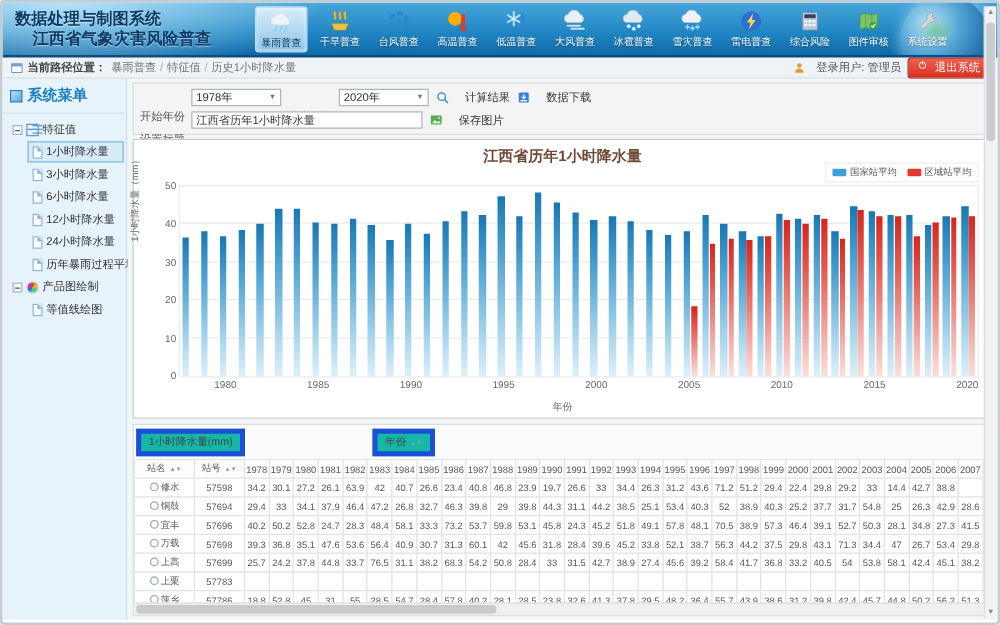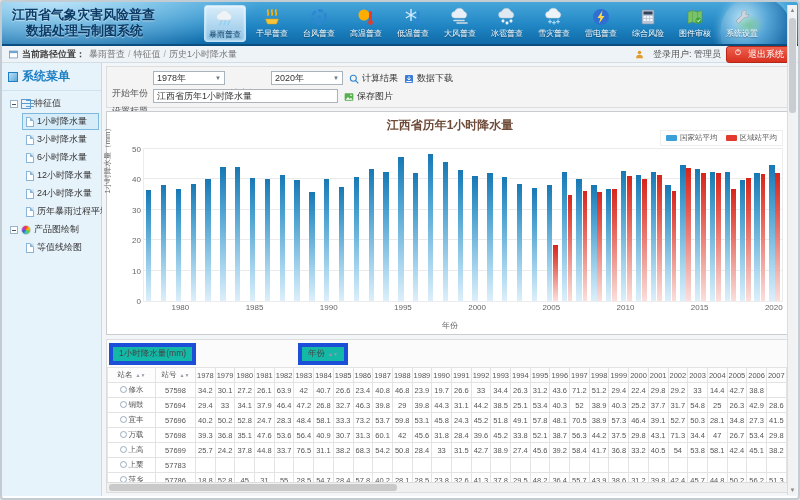--- a/index.html
+++ b/index.html
@@ -51,21 +51,21 @@
 
   section.content { flex:1; background:#f3f6f8; padding:3px 4px; display:flex; flex-direction:column; overflow:hidden; }
 
   
   .toolbar { background:#f4f4f4; border:1px solid #ddd; padding:2px 5px; flex:none; }
   .tb-row { display:flex; align-items:center; gap:5px; height:18px; font-size:9px; color:#555; }
   .tb-label { white-space:nowrap;margin-top:30px; }
   .select { width:72px; height:14px; background:#fff; border:1px solid #aab4bc; display:flex; align-items:center; padding:0 3px; color:#333; cursor:pointer; }
   .select .arr { margin-left:auto; font-size:6px; color:#678; }
   .note { color:#f40; white-space:nowrap; }
-  .tb-action { display:flex; align-items:flex-end; gap:2px; color:#333; cursor:pointer; white-space:nowrap; }
+  .tb-action { display:flex; align-items:center; gap:12px; color:#333; cursor:pointer; white-space:nowrap; }
   .tb-action svg { width:12px; height:12px; }
   input.title-input { width:185px; height:14px; border:1px solid #aab4bc; font-size:9px; padding:0 3px; color:#333; font-family:inherit; }
 
   
   .chart-panel { position:relative; margin-top:3px; height:224px; background:#fff; border:1px solid #ccc; flex:none; }
   .chart-title { position:absolute; top:5px; left:0; right:0; text-align:center; font-size:12px; font-weight:bold; color:#6e4a38; }
   .legend { position:absolute; top:18px; right:10px; display:flex; gap:8px; border:1px solid #eee; padding:2px 5px; background:#fff; }
   .legend-item { display:flex; align-items:center; gap:3px; font-size:7.5px; color:#555; cursor:pointer; }
   .legend-item .sw { width:11px; height:6px; border-radius:1px; }
   .plot { position:absolute; left:36px; right:10px; top:36px; bottom:32px; border:1px solid #ececec; background:#fff; }
@@ -99,22 +99,22 @@
   .vscroll .vthumb { position:absolute; left:1px; width:7px; top:13px; height:95px; background:#c9cdd1; border-radius:3px; cursor:pointer; }
 </style>
 </head>
 <body>
 
 <div class="window">
 
   <header>
     <div class="hdr-glow"></div>
     <div class="app-title">
+      <div>数据处理与制图系统</div>
       <div>江西省气象灾害风险普查</div>
-      <div>数据处理与制图系统</div>
     </div>
     <div class="earth"></div>
     <nav id="topnav">
         <div class="nav-item active">
           <svg viewBox="0 0 20 20">
             <path d="M5 12a3.2 3.2 0 0 1-.4-6.4A5 5 0 0 1 14 5.4 3.6 3.6 0 0 1 15 12z" fill="#eef3f8" stroke="#c6d3de" stroke-width=".5"></path>
             <path d="M6.5 13l-1.6 4M10.5 13l-1.6 4M14.5 13l-1.6 4" stroke="#8fd0f0" stroke-width="1.5" stroke-linecap="round"></path>
           </svg>
           <span class="nav-label">暴雨普查</span>
         </div>

